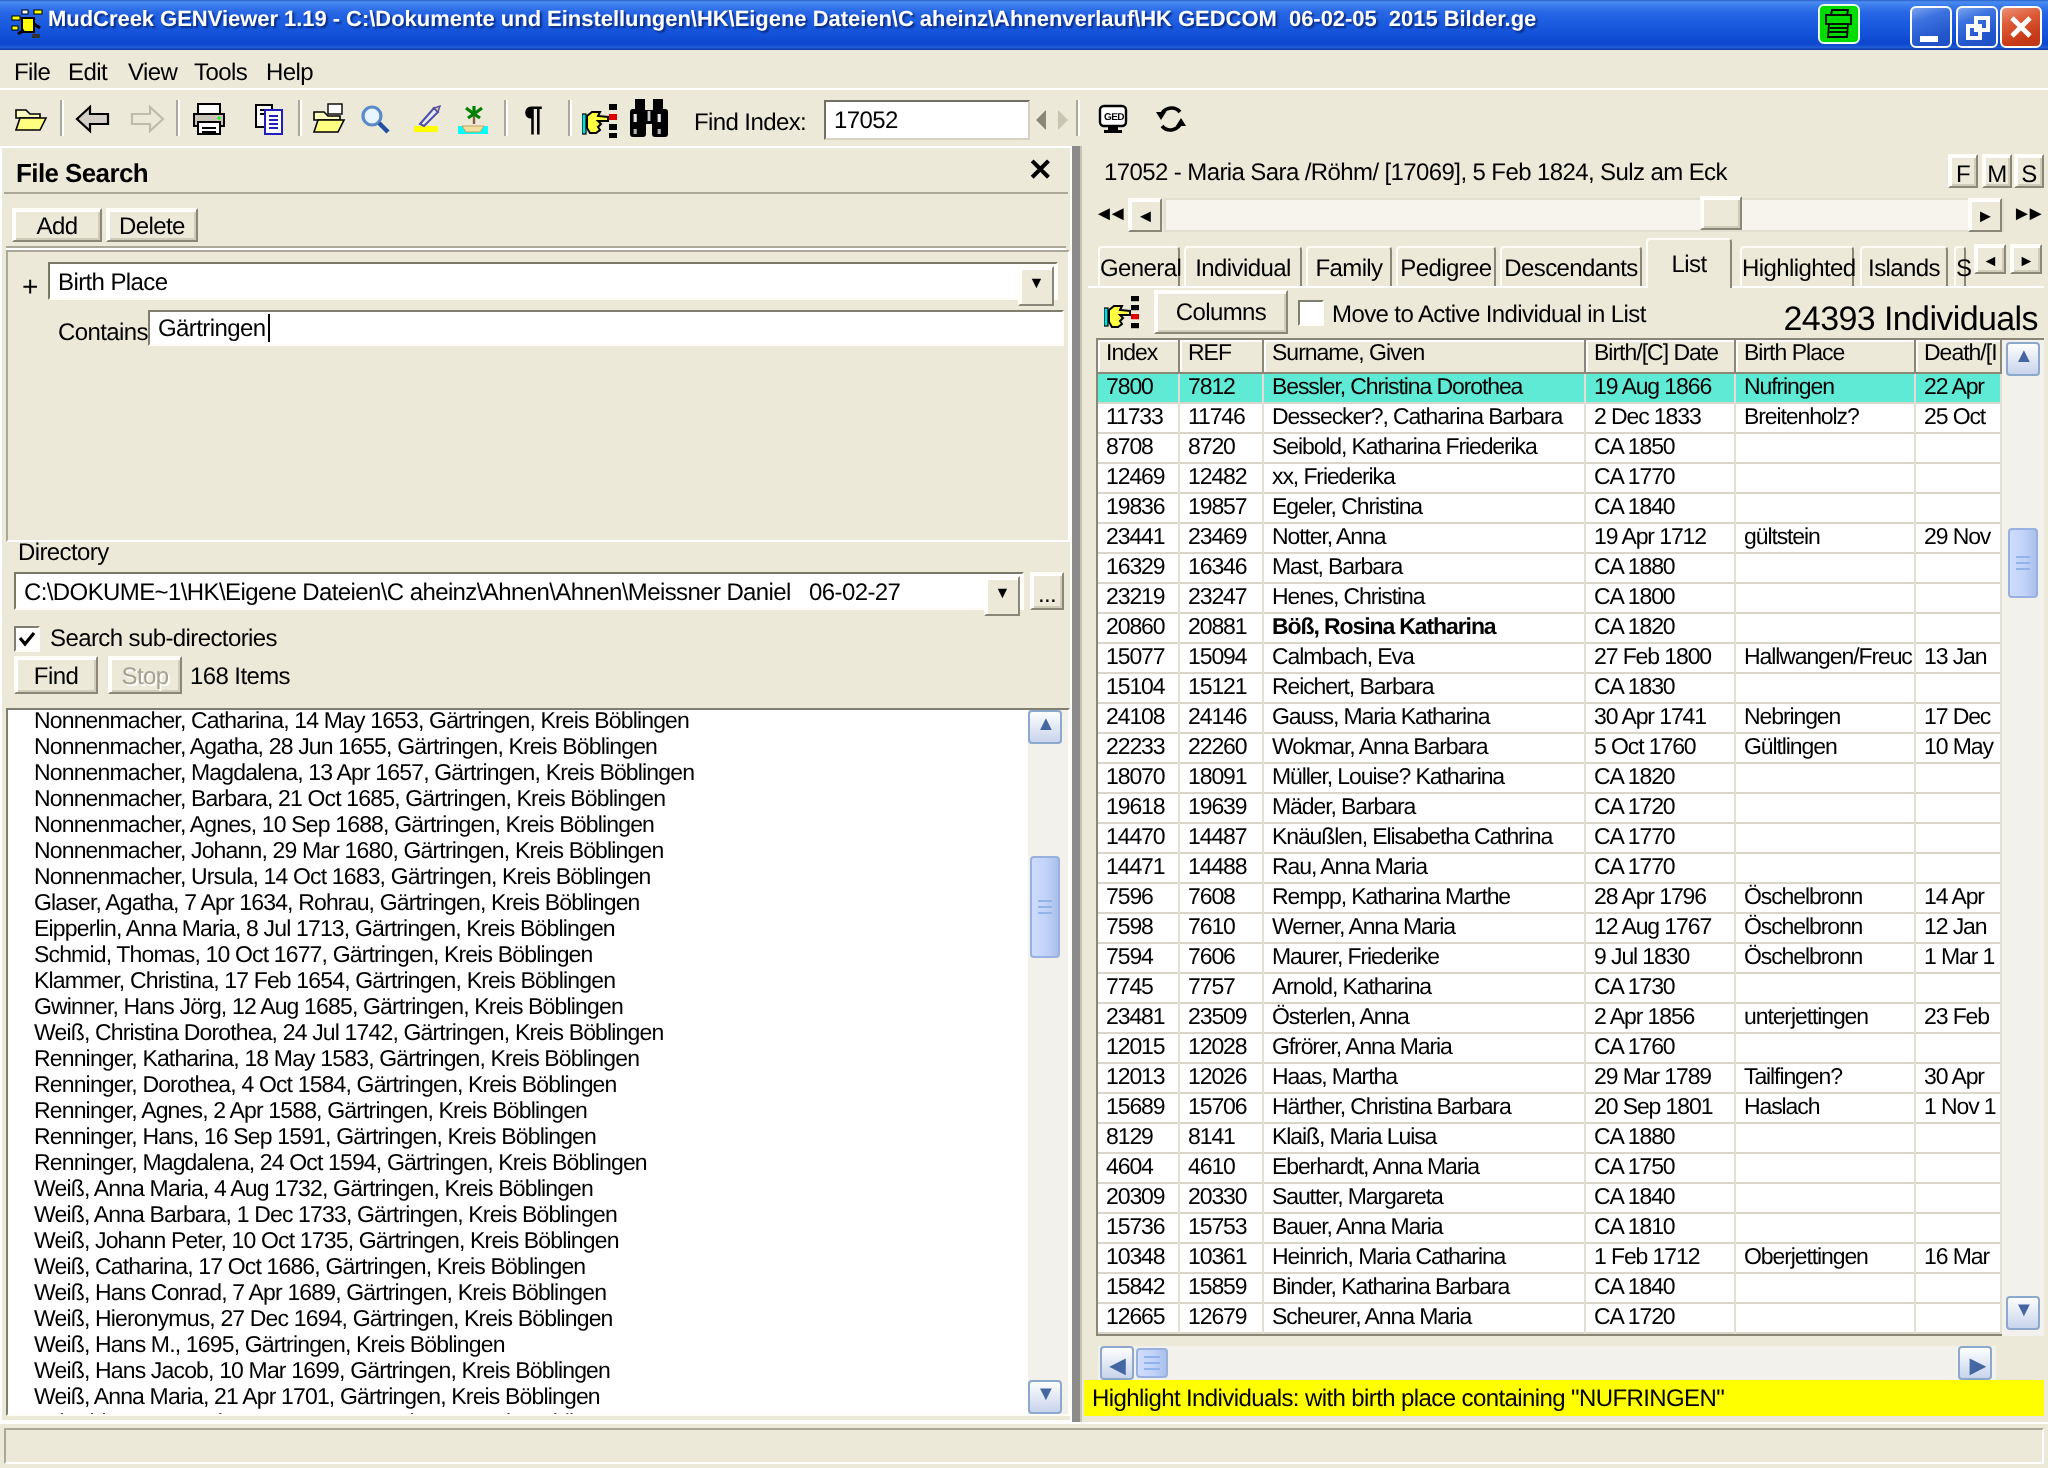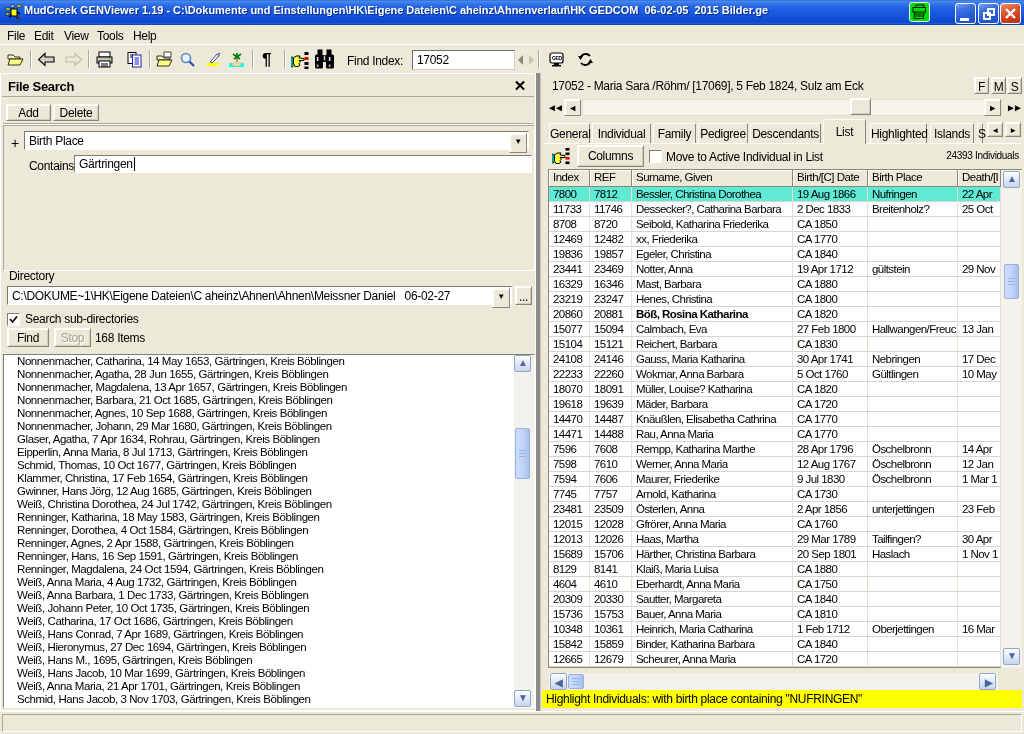--- a/index.html
+++ b/index.html
@@ -103,21 +103,21 @@
 .tab { position:absolute; bottom:0; height:21px; background:#ece9d8;
   border:1px solid #8a8778; border-bottom:none; border-top-color:#fffdf6; border-left-color:#fffdf6;
   border-radius:2px 2px 0 0; font-size:12px; text-align:center; padding-top:3px; }
 .tab.active { height:25px; z-index:5; padding-top:5px; box-shadow:0 1px 0 #ece9d8; }
 #tabline { position:absolute; left:2px; top:70px; width:478px; height:1px; background:#fff; }
 
 #ctlrow { position:absolute; left:2px; top:71px; width:478px; height:26px; }
 #btn-cols { position:absolute; left:33px; top:1px; width:67px; height:22px; font-size:12px; padding-top:3px; }
 #chk2 { position:absolute; left:105px; top:6px; width:13px; height:13px; background:#fff; border:1px solid; border-color:#807e70 #fffdf6 #fffdf6 #807e70; }
 #chk2-lbl { position:absolute; left:122px; top:6px; font-size:12px; }
-#indiv-lbl { position:absolute; right:3px; top:6px; font-size:10px; }
+#indiv-lbl { position:absolute; right:3px; top:6px; font-size:17px; }
 
 
 #tbl { position:absolute; left:6px; top:96px; width:474px; height:499px; border:1px solid #8a8778; border-right:none; background:#fff; }
 .hcell { position:absolute; top:0; height:17px; background:#ece9d8; border-right:1px solid #8a8778; border-bottom:1px solid #8a8778; box-shadow:inset 1px 1px 0 #fff; font-size:11.5px; letter-spacing:-0.5px; padding:1px 0 0 4px; white-space:nowrap; overflow:hidden;}
 #tbody { position:absolute; left:0; top:17px; width:452px; height:481px; overflow:hidden; }
 .row { position:absolute; left:0; width:452px; height:15px; border-bottom:1px solid #d9d6c9; white-space:nowrap; }
 .row div { position:absolute; top:0; height:15px; font-size:11.5px; letter-spacing:-0.55px; padding:1px 0 0 4px; overflow:hidden; border-right:1px solid #e3e0d3;}
 .yellow { background:#5eead4; }
 #vsb { position:absolute; left:452px; top:0; width:21px; height:498px; background:#f3f1ec; }
 #hsb { position:absolute; left:0px; top:503px; width:449px; height:17px; background:#f3f1ec; }
@@ -297,20 +297,21 @@
     <div class="btn" id="btn-stop">Stop</div>
     <div id="items-lbl">168 Items</div>
     <div id="listbox">
       <div id="listinner">
           <div>Nonnenmacher, Catharina, 14 May 1653, Gärtringen, Kreis Böblingen</div>
           <div>Nonnenmacher, Agatha, 28 Jun 1655, Gärtringen, Kreis Böblingen</div>
           <div>Nonnenmacher, Magdalena, 13 Apr 1657, Gärtringen, Kreis Böblingen</div>
           <div>Nonnenmacher, Barbara, 21 Oct 1685, Gärtringen, Kreis Böblingen</div>
           <div>Nonnenmacher, Agnes, 10 Sep 1688, Gärtringen, Kreis Böblingen</div>
           <div>Nonnenmacher, Johann, 29 Mar 1680, Gärtringen, Kreis Böblingen</div>
+          <div>Nonnenmacher, Ursula, 14 Oct 1683, Gärtringen, Kreis Böblingen</div>
           <div>Glaser, Agatha, 7 Apr 1634, Rohrau, Gärtringen, Kreis Böblingen</div>
           <div>Eipperlin, Anna Maria, 8 Jul 1713, Gärtringen, Kreis Böblingen</div>
           <div>Schmid, Thomas, 10 Oct 1677, Gärtringen, Kreis Böblingen</div>
           <div>Klammer, Christina, 17 Feb 1654, Gärtringen, Kreis Böblingen</div>
           <div>Gwinner, Hans Jörg, 12 Aug 1685, Gärtringen, Kreis Böblingen</div>
           <div>Weiß, Christina Dorothea, 24 Jul 1742, Gärtringen, Kreis Böblingen</div>
           <div>Renninger, Katharina, 18 May 1583, Gärtringen, Kreis Böblingen</div>
           <div>Renninger, Dorothea, 4 Oct 1584, Gärtringen, Kreis Böblingen</div>
           <div>Renninger, Agnes, 2 Apr 1588, Gärtringen, Kreis Böblingen</div>
           <div>Renninger, Hans, 16 Sep 1591, Gärtringen, Kreis Böblingen</div>

